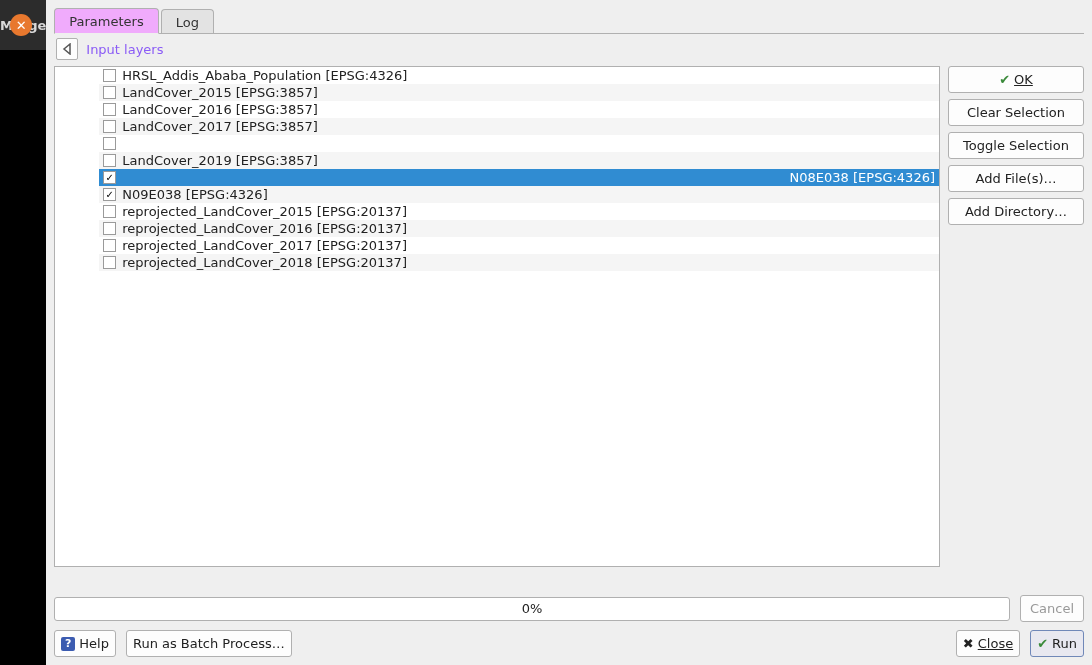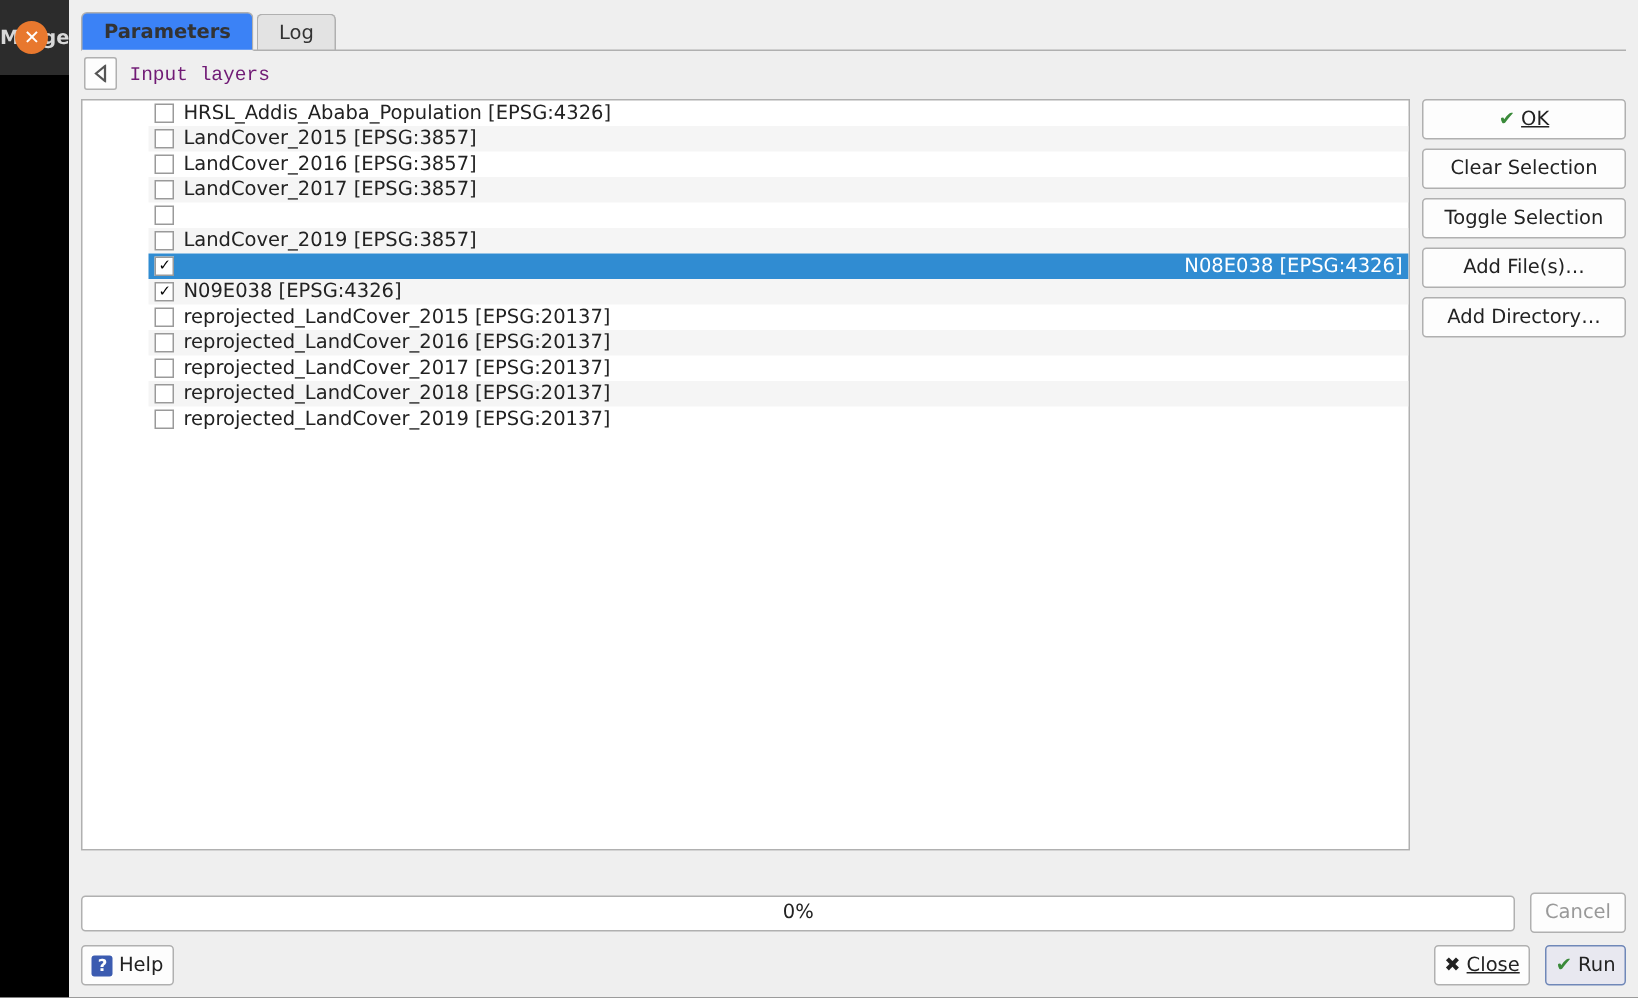--- a/index.html
+++ b/index.html
@@ -57,25 +57,24 @@
   padding: 5px 14px 4px;
   border: 1px solid #b0b0b0;
   background: #e3e3e3;
   border-bottom: none;
   border-radius: 4px 4px 0 0;
   margin-right: 2px;
   cursor: pointer;
   color: #333;
 }
 .tab.active {
-  background: #3b82f6;
+  background: #f0abfc;
   border-bottom: 1px solid #efefef;
   position: relative;
   z-index: 2;
-  font-weight: bold;
 }
 
 .subhdr {
   display: flex;
   align-items: center;
   gap: 8px;
   padding: 4px 0 6px 0;
   border-top: 1px solid #b0b0b0;
   margin-top: -1px;
 }
@@ -85,21 +84,21 @@
   border: 1px solid #b0b0b0;
   background: #fdfdfd;
   display: flex;
   align-items: center;
   justify-content: center;
   cursor: pointer;
   border-radius: 2px;
   margin-left: 2px;
 }
 .back-btn svg { display:block; }
-.subhdr-label { color: #701a75; font-family: Liberation Mono, monospace; }
+.subhdr-label { color: #8b5cf6; }
 
 .main-area {
   display: flex;
   flex: 1;
   gap: 8px;
   min-height: 0;
 }
 .listbox {
   flex: 1;
   border: 1px solid #b0b0b0;
@@ -261,24 +260,20 @@
             <div class="cb"></div>
             <span>reprojected_LandCover_2016 [EPSG:20137]</span>
           </div>
           <div class="row">
             <div class="cb"></div>
             <span>reprojected_LandCover_2017 [EPSG:20137]</span>
           </div>
           <div class="row">
             <div class="cb"></div>
             <span>reprojected_LandCover_2018 [EPSG:20137]</span>
-          </div>
-          <div class="row">
-            <div class="cb"></div>
-            <span>reprojected_LandCover_2019 [EPSG:20137]</span>
           </div>
         </div>
       <div class="sidebtns">
         <div class="btn">
           <span class="check-icon">✔</span>
           <span class="ok-label">OK</span>
         </div>
         <div class="btn">Clear Selection</div>
         <div class="btn">Toggle Selection</div>
         <div class="btn">Add File(s)…</div>
@@ -291,20 +286,21 @@
         <span>0%</span>
       </div>
       <div class="btn disabled cancel-btn">Cancel</div>
     </div>
 
     <div class="bottom-bar">
       <div class="btn">
         <span class="help-icon">?</span>
         <span>Help</span>
       </div>
+      <div class="btn">Run as Batch Process…</div>
       <div class="spacer"></div>
       <div class="btn">
         <span class="x-icon">✖</span>
         <span><span class="underline">Close</span></span>
       </div>
       <div class="btn primary">
         <span class="check-icon">✔</span>
         <span>Run</span>
       </div>
     </div>

